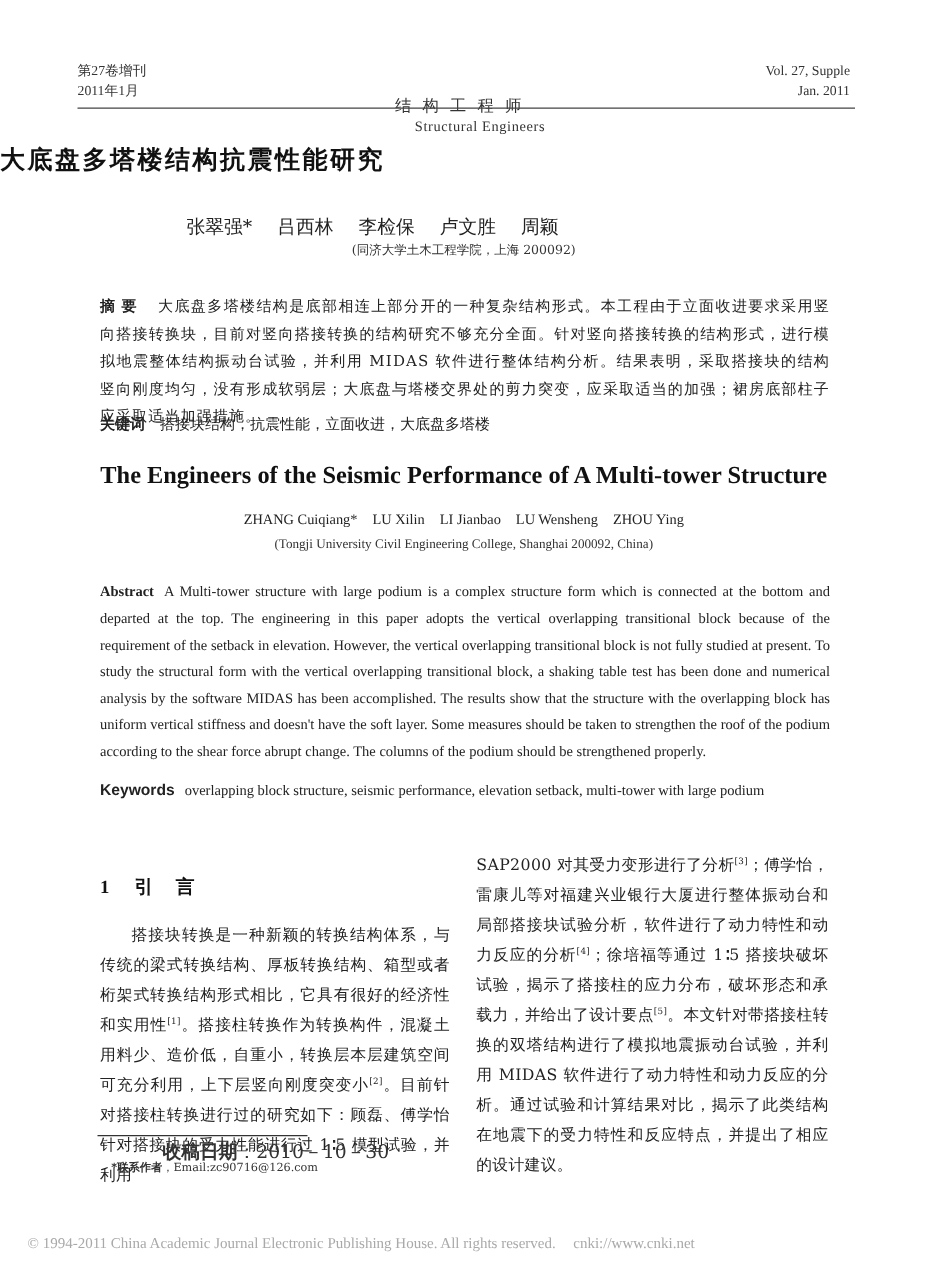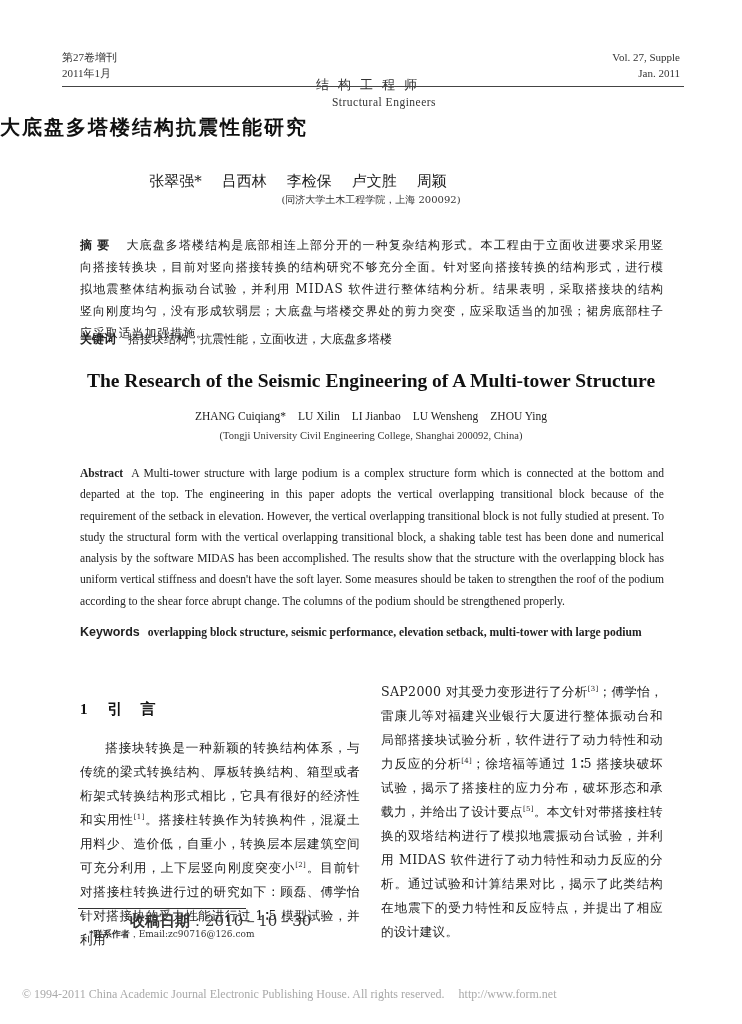--- a/index.html
+++ b/index.html
@@ -18,21 +18,21 @@
   .abs-cn { left: 80px; width: 584px; top: 234px; font-size: 12px; line-height: 22px; color: #222; text-align: justify; letter-spacing: 0.9px; }
   .abs-cn b, .kw-cn b { font-family: "DejaVu Sans", sans-serif; font-weight: bold; margin-right: 12px; letter-spacing: 5px; }
   .kw-cn { left: 80px; width: 584px; top: 330px; font-size: 12px; line-height: 18px; color: #222; }
   .kw-cn b { letter-spacing: 0; }
   .title-en { left: 0; width: 742px; top: 370px; text-align: center; font-family: "Liberation Serif", serif; font-weight: bold; font-size: 19.5px; color: #111; }
   .authors-en { left: 0; width: 742px; top: 410px; text-align: center; font-family: "Liberation Serif", serif; font-size: 11.5px; color: #222; }
   .authors-en span { margin: 0 6px; }
   .affil-en { left: 0; width: 742px; top: 430px; text-align: center; font-family: "Liberation Serif", serif; font-size: 10.5px; color: #333; }
   .abs-en { left: 80px; width: 584px; top: 463px; font-family: "Liberation Serif", serif; font-size: 11.6px; line-height: 21.3px; color: #222; text-align: justify; }
   .abs-en b, .kw-en b { margin-right: 8px; }
-  .kw-en { left: 80px; width: 584px; top: 622px; font-family: "Liberation Serif", serif; font-size: 11.6px; line-height: 21px; color: #222; font-weight: bold; }
+  .kw-en { left: 80px; width: 584px; top: 622px; font-family: "Liberation Serif", serif; font-size: 11.6px; line-height: 21px; color: #222; }
   .kw-en b { font-family: "Liberation Sans", sans-serif; font-size: 12.5px; }
   .sec-head { left: 80px; top: 700px; font-size: 15px; font-weight: bold; font-family: "DejaVu Sans", sans-serif; color: #111; }
   .sec-head .num { font-family: "Liberation Serif", serif; margin-right: 20px; }
   .sec-head .t { letter-spacing: 18px; }
   .col-l { left: 80px; width: 280px; top: 736px; font-size: 12.6px; line-height: 24px; color: #222; text-align: justify; text-indent: 2em; letter-spacing: 0.3px; }
   .col-r { left: 381px; width: 282px; top: 680px; font-size: 12.6px; line-height: 24px; color: #222; text-align: justify; letter-spacing: 0.3px; }
   sup { font-size: 7px; vertical-align: 5px; line-height: 0; }
   .fn-rule { left: 78px; top: 908px; width: 168px; border-top: 1px solid #333; }
   .fn1 { left: 98px; top: 912px; font-size: 15px; color: #333; margin-left: 32px; }
   .fn2 { left: 89px; top: 928px; font-size: 9px; color: #333; }
@@ -64,21 +64,21 @@
 </div>
 <div class="abs affil-cn">(同济大学土木工程学院，上海 200092)</div>
 
 <div class="abs abs-cn">
   <b>摘要</b><span>大底盘多塔楼结构是底部相连上部分开的一种复杂结构形式。本工程由于立面收进要求采用竖向搭接转换块，目前对竖向搭接转换的结构研究不够充分全面。针对竖向搭接转换的结构形式，进行模拟地震整体结构振动台试验，并利用 MIDAS 软件进行整体结构分析。结果表明，采取搭接块的结构竖向刚度均匀，没有形成软弱层；大底盘与塔楼交界处的剪力突变，应采取适当的加强；裙房底部柱子应采取适当加强措施。</span>
 </div>
 <div class="abs kw-cn">
   <b>关键词</b><span>搭接块结构，抗震性能，立面收进，大底盘多塔楼</span>
 </div>
 
-<div class="abs title-en">The Research of the Seismic Engineering of A Multi-tower Structure</div>
+<div class="abs title-en">The Engineers of the Seismic Performance of A Multi-tower Structure</div>
 <div class="abs authors-en">
   <span>ZHANG Cuiqiang*</span><span>LU Xilin</span><span>LI Jianbao</span><span>LU Wensheng</span><span>ZHOU Ying</span>
 </div>
 <div class="abs affil-en">(Tongji University Civil Engineering College, Shanghai 200092, China)</div>
 
 <div class="abs abs-en">
   <b>Abstract</b><span>A Multi-tower structure with large podium is a complex structure form which is connected at the bottom and departed at the top. The engineering in this paper adopts the vertical overlapping transitional block because of the requirement of the setback in elevation. However, the vertical overlapping transitional block is not fully studied at present. To study the structural form with the vertical overlapping transitional block, a shaking table test has been done and numerical analysis by the software MIDAS has been accomplished. The results show that the structure with the overlapping block has uniform vertical stiffness and doesn't have the soft layer. Some measures should be taken to strengthen the roof of the podium according to the shear force abrupt change. The columns of the podium should be strengthened properly.</span>
 </div>
 <div class="abs kw-en">
   <b>Keywords</b><span>overlapping block structure, seismic performance, elevation setback, multi-tower with large podium</span>
@@ -94,14 +94,14 @@
 
 <div class="abs fn-rule"></div>
 <div class="abs fn1">
   <b>收稿日期</b><span>：2010－10－30</span>
 </div>
 <div class="abs fn2">
   <b>*联系作者</b><span>，Email:zc90716@126.com</span>
 </div>
 
 <div class="abs footer">
-  <span>© 1994-2011 China Academic Journal Electronic Publishing House. All rights reserved.</span><span class="url">http://www.form.net</span>
+  <span>© 1994-2011 China Academic Journal Electronic Publishing House. All rights reserved.</span><span class="url">cnki://www.cnki.net</span>
 </div>
 
 </body></html>

